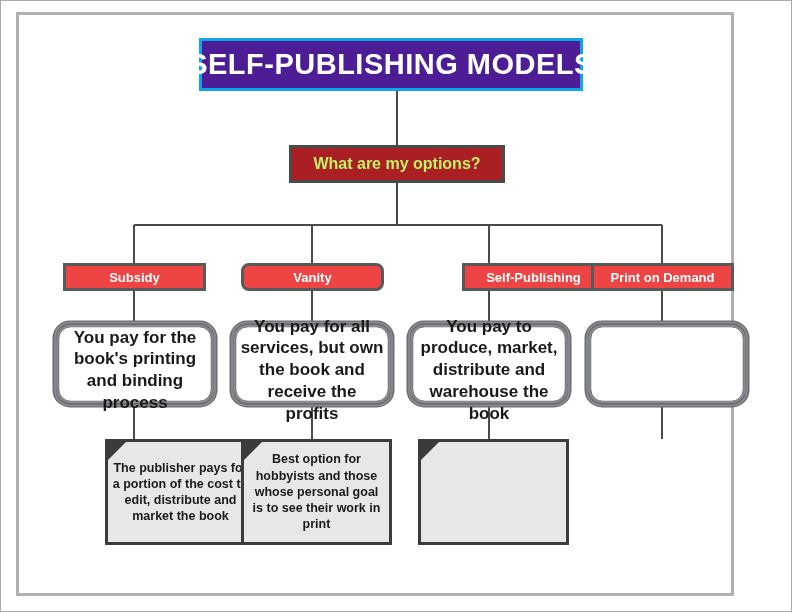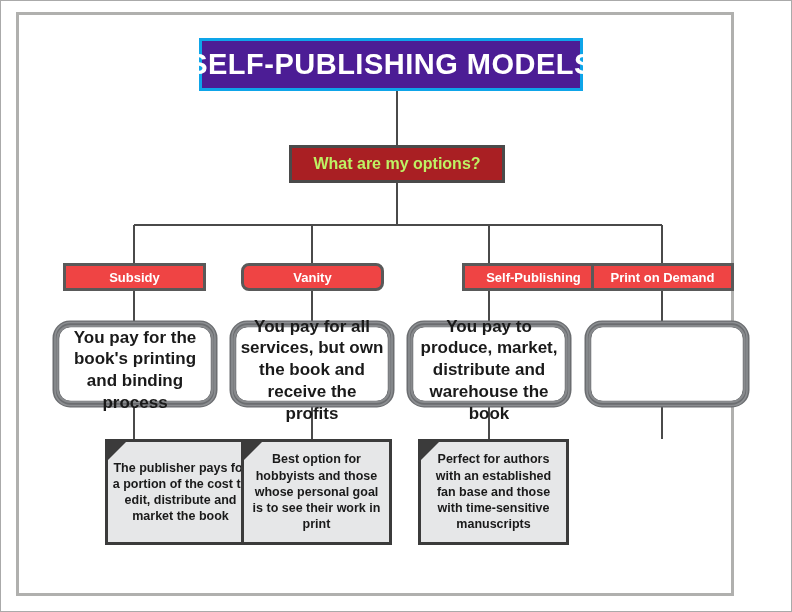--- a/index.html
+++ b/index.html
@@ -263,17 +263,16 @@
     <div class="note-text">The publisher pays for a portion of the cost to edit, distribute and market the book</div>
   </div>
 
   <div class="note-box note-1">
     <span class="note-fold"></span>
     <div class="note-text">Best option for hobbyists and those whose personal goal is to see their work in print</div>
   </div>
 
   <div class="note-box note-2">
     <span class="note-fold"></span>
-    <div class="note-text">Perfect for authors with an established fan base and those with time-sensitive manuscripts</div>
   </div>
 
 
 </div>
 
 </body></html>

